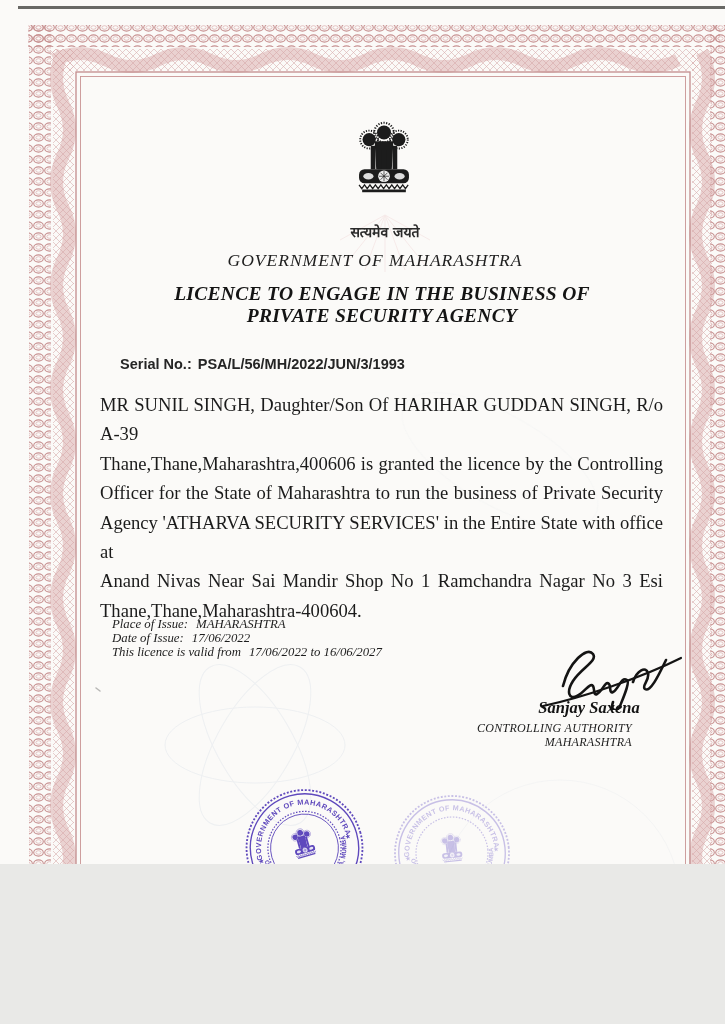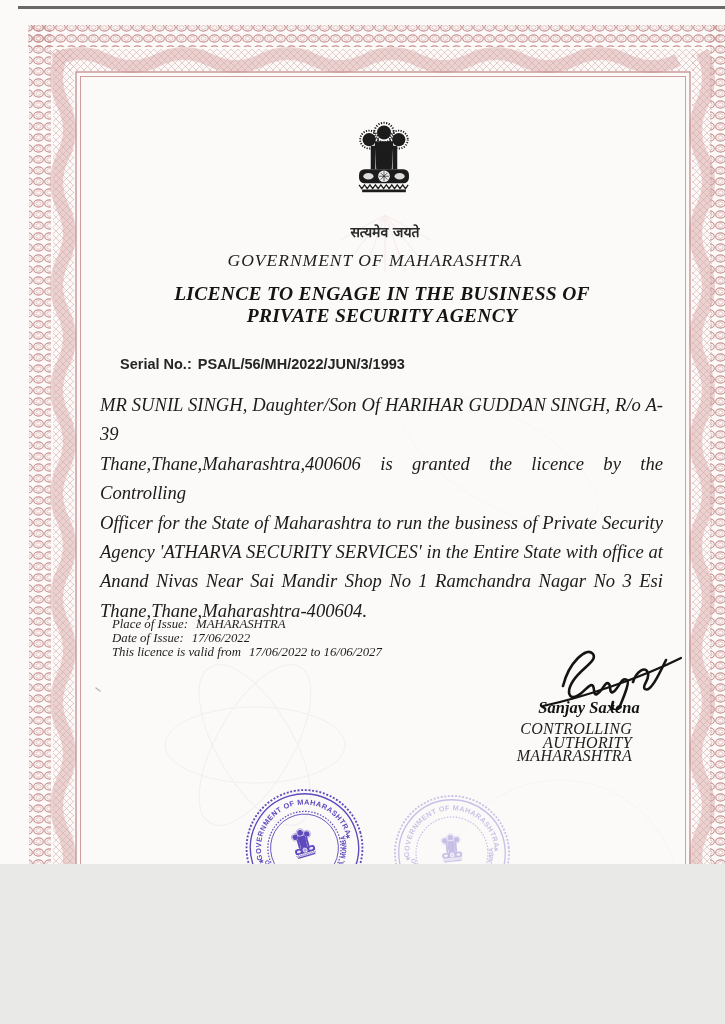--- a/index.html
+++ b/index.html
@@ -18,32 +18,32 @@
 
   .gov-heading{left:30px;top:250px;width:690px;text-align:center;font-style:italic;
                font-size:17.5px;letter-spacing:1px;color:#1e1e1e;}
   .cert-title{left:35px;top:283px;width:694px;text-align:center;font-style:italic;font-weight:bold;
               font-size:19.5px;line-height:22px;letter-spacing:.3px;color:#141414;}
 
   .serial{left:120px;top:356px;font-family:Liberation Sans, sans-serif;
           font-weight:bold;font-size:14.5px;color:#252525;}
   .serial .val{margin-left:6px;}
 
-  .body-text{left:100px;top:390px;width:563px;font-style:italic;font-size:18.6px;
+  .body-text{left:100px;top:390px;width:563px;font-size:18.6px;
              line-height:29.4px;color:#1b1b1b;}
   .body-text .just{text-align:justify;text-align-last:justify;}
 
   .issue-block{left:112px;top:618px;font-style:italic;font-size:12.8px;line-height:13.8px;color:#1d1d1d;}
   .issue-block .val{margin-left:8px;}
 
   .sig-draw{left:533px;top:640px;width:155px;height:70px;color:#121212;}
   .sig-name{left:508px;top:698px;width:162px;text-align:center;font-style:italic;font-weight:bold;
             font-size:16.5px;color:#131313;}
   .sig-authority{left:430px;top:722px;width:202px;text-align:right;font-style:italic;
-                 font-size:16px;line-height:13.5px;letter-spacing:.3px;color:#1d1d1d;}
+                 font-size:12px;line-height:13.5px;letter-spacing:.3px;color:#1d1d1d;}
 
   .stamp1{left:236px;top:787px;width:137px;height:122px;color:#4930b4;opacity:.88;
           transform:rotate(-16deg);}
   .stamp2{left:389px;top:793px;width:126px;height:120px;color:#5d49c2;opacity:.32;
           transform:rotate(-6deg);}
   .stamp svg{width:100%;height:100%;}
 
   .ink-marks{left:0;top:0;width:725px;height:1024px;pointer-events:none;}
   .border-svg{left:0;top:0;width:725px;height:1024px;pointer-events:none;}
 </style>

